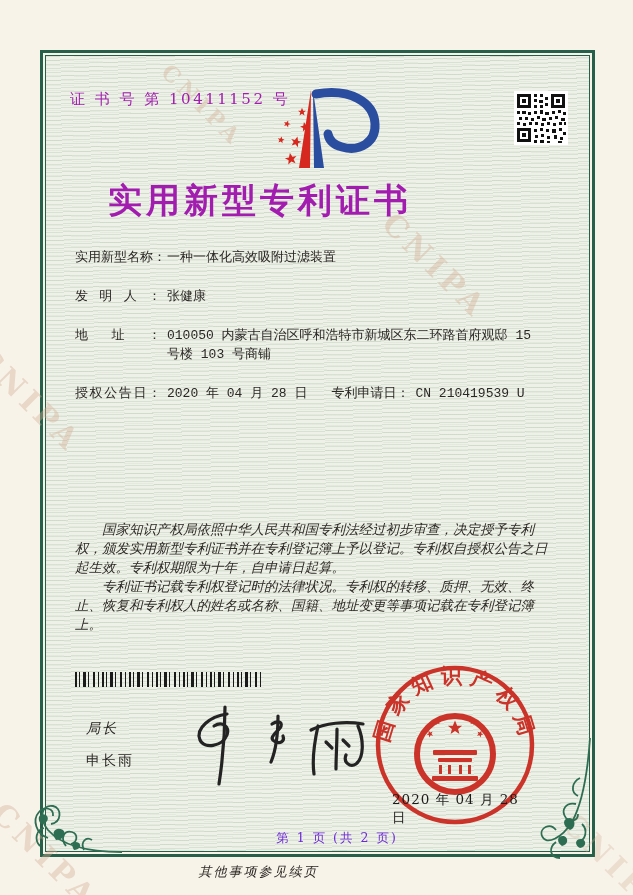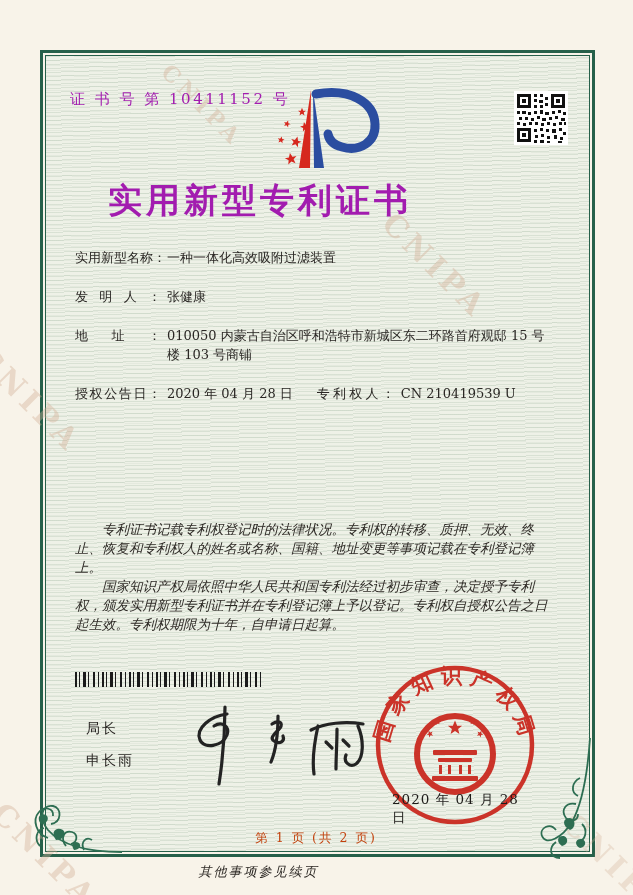--- a/index.html
+++ b/index.html
@@ -46,21 +46,21 @@
   
   .cert-no{left:70px;top:90px;font-size:15px;letter-spacing:2.5px;color:#a21caf;}
   .logo{left:278px;top:84px;}
   .qr{left:514px;top:91px;}
   .title{
     left:40px;top:178px;width:440px;text-align:center;
     font-size:34px;font-weight:bold;letter-spacing:4px;color:#a21caf;
   }
 
   
-  .fields{left:75px;top:248px;width:478px;font-size:13px;}
+  .fields{left:75px;top:248px;width:478px;font-size:13px;font-family:Liberation Mono, monospace;}
   .field-row{margin-bottom:20px;line-height:19px;white-space:nowrap;}
   .flabel{
     display:inline-block;width:86px;
     text-align:justify;text-align-last:justify;
     vertical-align:top;color:#2a2724;
   }
   .fvalue{
     display:inline-block;max-width:384px;margin-left:6px;
     vertical-align:top;color:#2a2724;white-space:normal;
   }
@@ -81,33 +81,33 @@
     background:repeating-linear-gradient(90deg,
       #1b1b1b 0 2px, transparent 2px 4px,
       #1b1b1b 4px 5px, transparent 5px 8px,
       #1b1b1b 8px 11px, transparent 11px 13px,
       #1b1b1b 13px 14px, transparent 14px 18px,
       #1b1b1b 18px 20px, transparent 20px 23px,
       #1b1b1b 23px 24px, transparent 24px 27px);
   }
 
   
-  .signer-title{left:86px;top:720px;font-size:14px;letter-spacing:2px;color:#2a2724;}
+  .signer-title{left:86px;top:720px;font-size:14px;letter-spacing:2px;color:#2a2724;font-style:italic;}
   .signer-name{left:86px;top:752px;font-size:14px;letter-spacing:2px;color:#2a2724;}
   .signature{left:175px;top:696px;}
 
   
   .seal{left:372px;top:662px;}
   .seal-date{
     left:392px;top:791px;width:140px;
     font-size:13.5px;letter-spacing:1px;color:#1d1b19;z-index:4;
   }
 
   
-  .page-info{left:40px;top:830px;width:552px;text-align:center;font-size:12.5px;letter-spacing:2px;color:#c2410c;}
+  .page-info{left:40px;top:830px;width:552px;text-align:center;font-size:12.5px;letter-spacing:2px;color:#6d28d9;padding-left:21px;}
   .footer-note{left:0;top:863px;width:517px;text-align:center;font-size:13px;font-style:italic;letter-spacing:2px;color:#2e2a26;}
 
   .orn{z-index:2;}
   .orn-bl{left:26px;top:780px;}
   .orn-br{left:536px;top:738px;}
 </style>
 </head>
 <body>
 
 <div class="page">
@@ -167,27 +167,27 @@
     <div class="field-row">
       <span class="flabel">实用新型名称：</span><span class="fvalue">一种一体化高效吸附过滤装置</span>
     </div>
     <div class="field-row">
       <span class="flabel">发明人：</span><span class="fvalue">张健康</span>
     </div>
     <div class="field-row">
       <span class="flabel">地址：</span><span class="fvalue">010050 内蒙古自治区呼和浩特市新城区东二环路首府观邸 15 号楼 103 号商铺</span>
     </div>
     <div class="field-row">
-      <span class="flabel">授权公告日：</span><span class="fvalue">2020 年 04 月 28 日</span><span class="fpair2"><span class="flabel">专利权人：</span><span class="fvalue">CN 210419539 U</span></span>
+      <span class="flabel">授权公告日：</span><span class="fvalue">2020 年 04 月 28 日</span><span class="fpair2"><span class="flabel">专利申请日：</span><span class="fvalue">CN 210419539 U</span></span>
     </div>
   </div>
 
   <div class="z legal">
+    <p>国家知识产权局依照中华人民共和国专利法经过初步审查，决定授予专利权，颁发实用新型专利证书并在专利登记簿上予以登记。专利权自授权公告之日起生效。专利权期限为十年，自申请日起算。</p>
     <p>专利证书记载专利权登记时的法律状况。专利权的转移、质押、无效、终止、恢复和专利权人的姓名或名称、国籍、地址变更等事项记载在专利登记簿上。</p>
-    <p>国家知识产权局依照中华人民共和国专利法经过初步审查，决定授予专利权，颁发实用新型专利证书并在专利登记簿上予以登记。专利权自授权公告之日起生效。专利权期限为十年，自申请日起算。</p>
   </div>
 
   <div class="z barcode"></div>
 
   <div class="z signer-title">局长</div>
   <div class="z signer-name">申长雨</div>
 
   <svg class="z signature" width="200" height="92" viewBox="0 0 200 92">
     <g fill="none" stroke="#232323" stroke-width="3.2" stroke-linecap="round" stroke-linejoin="round">
       <path d="M52,18 C36,20 20,32 25,44 C29,53 47,51 52,39 C55,30 47,25 39,30"></path>

